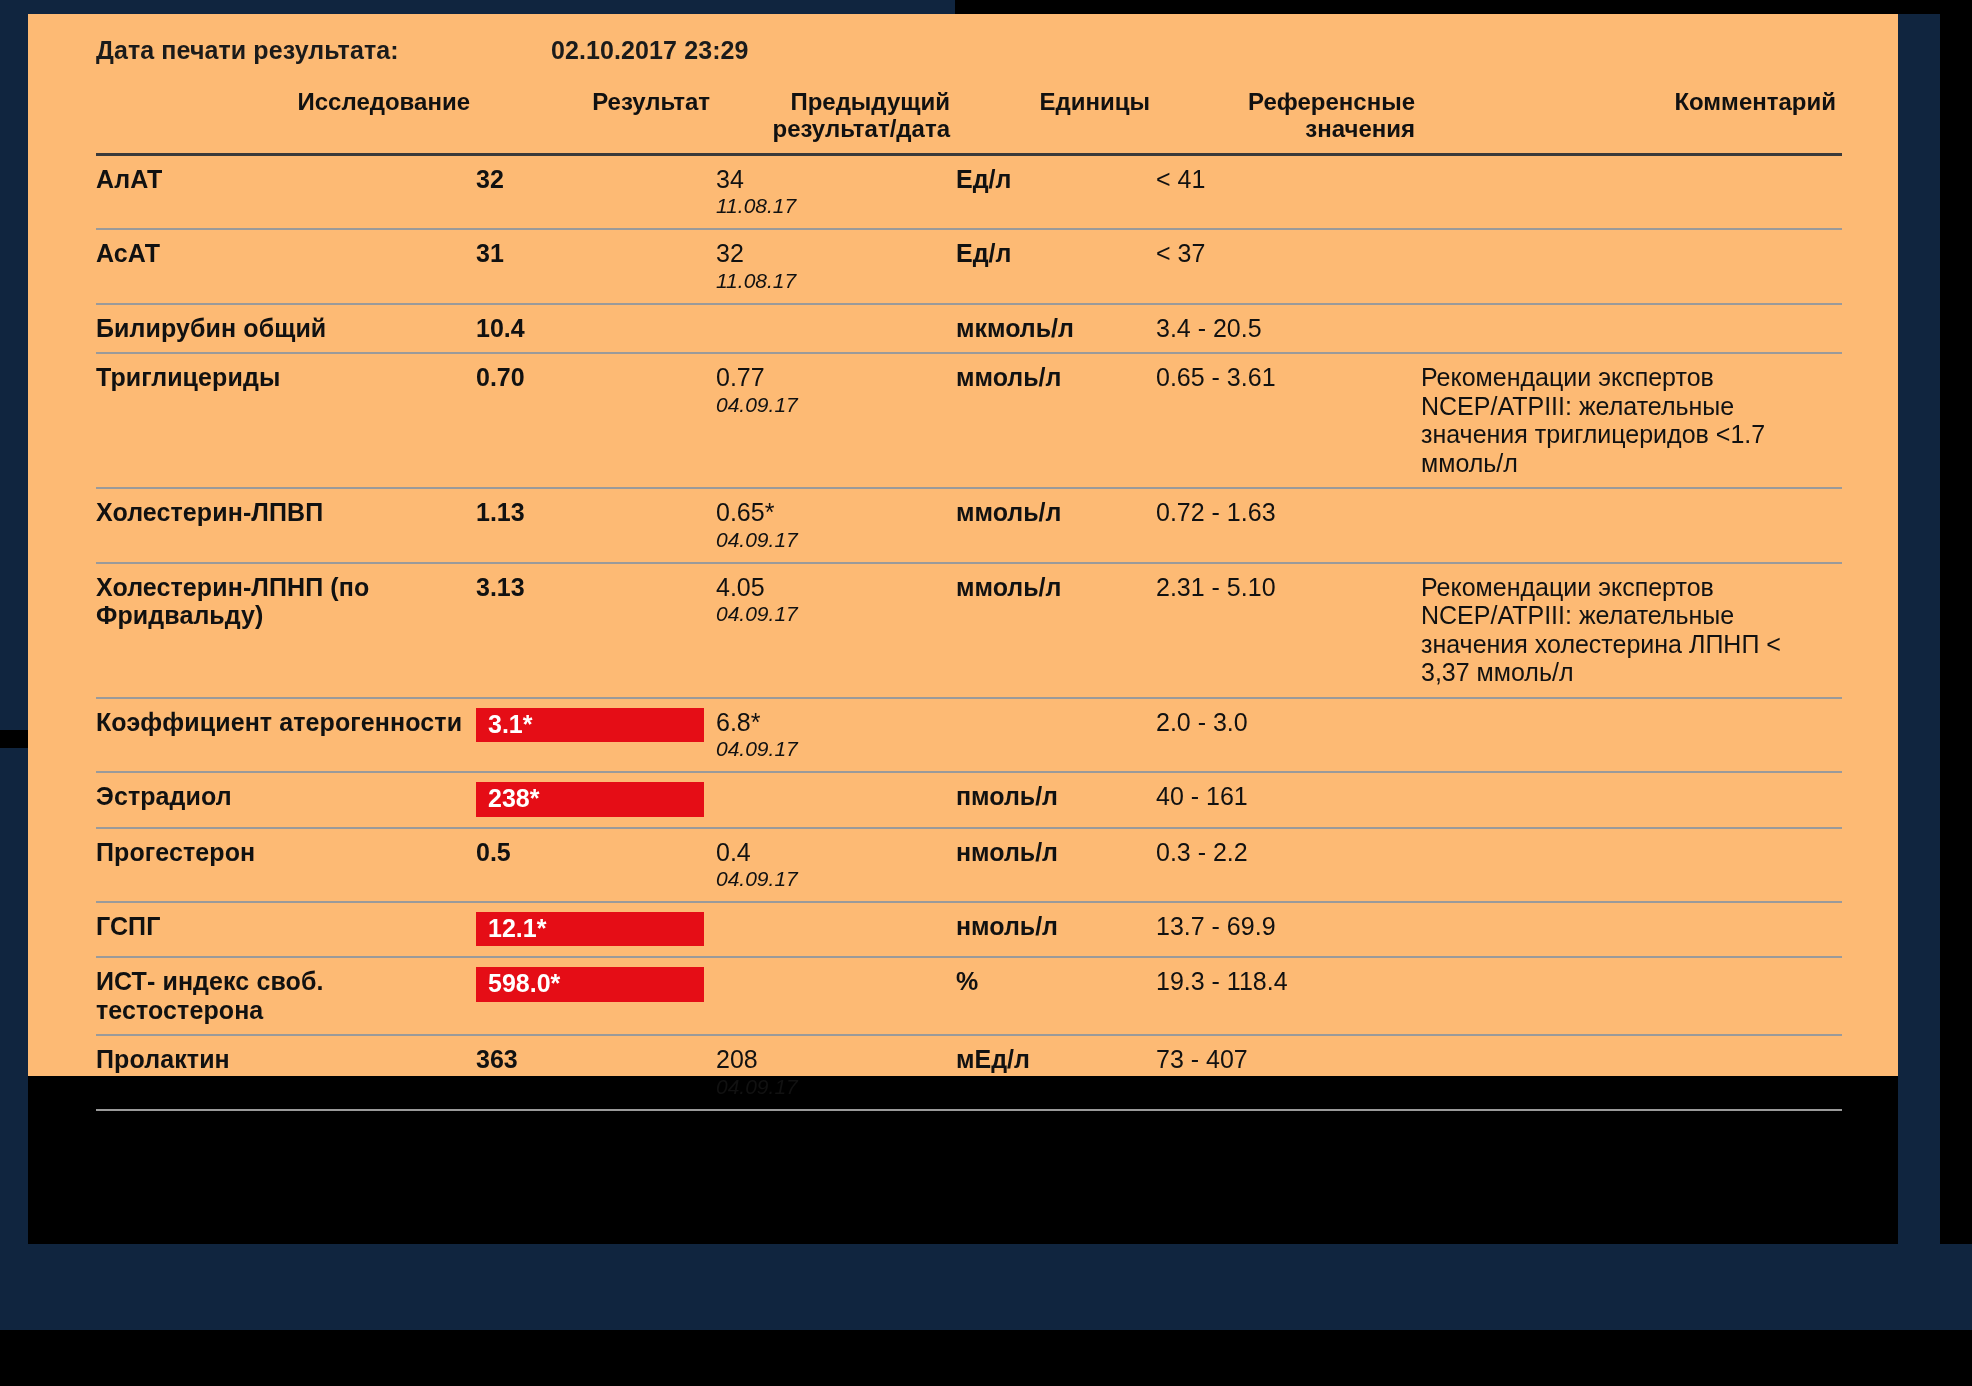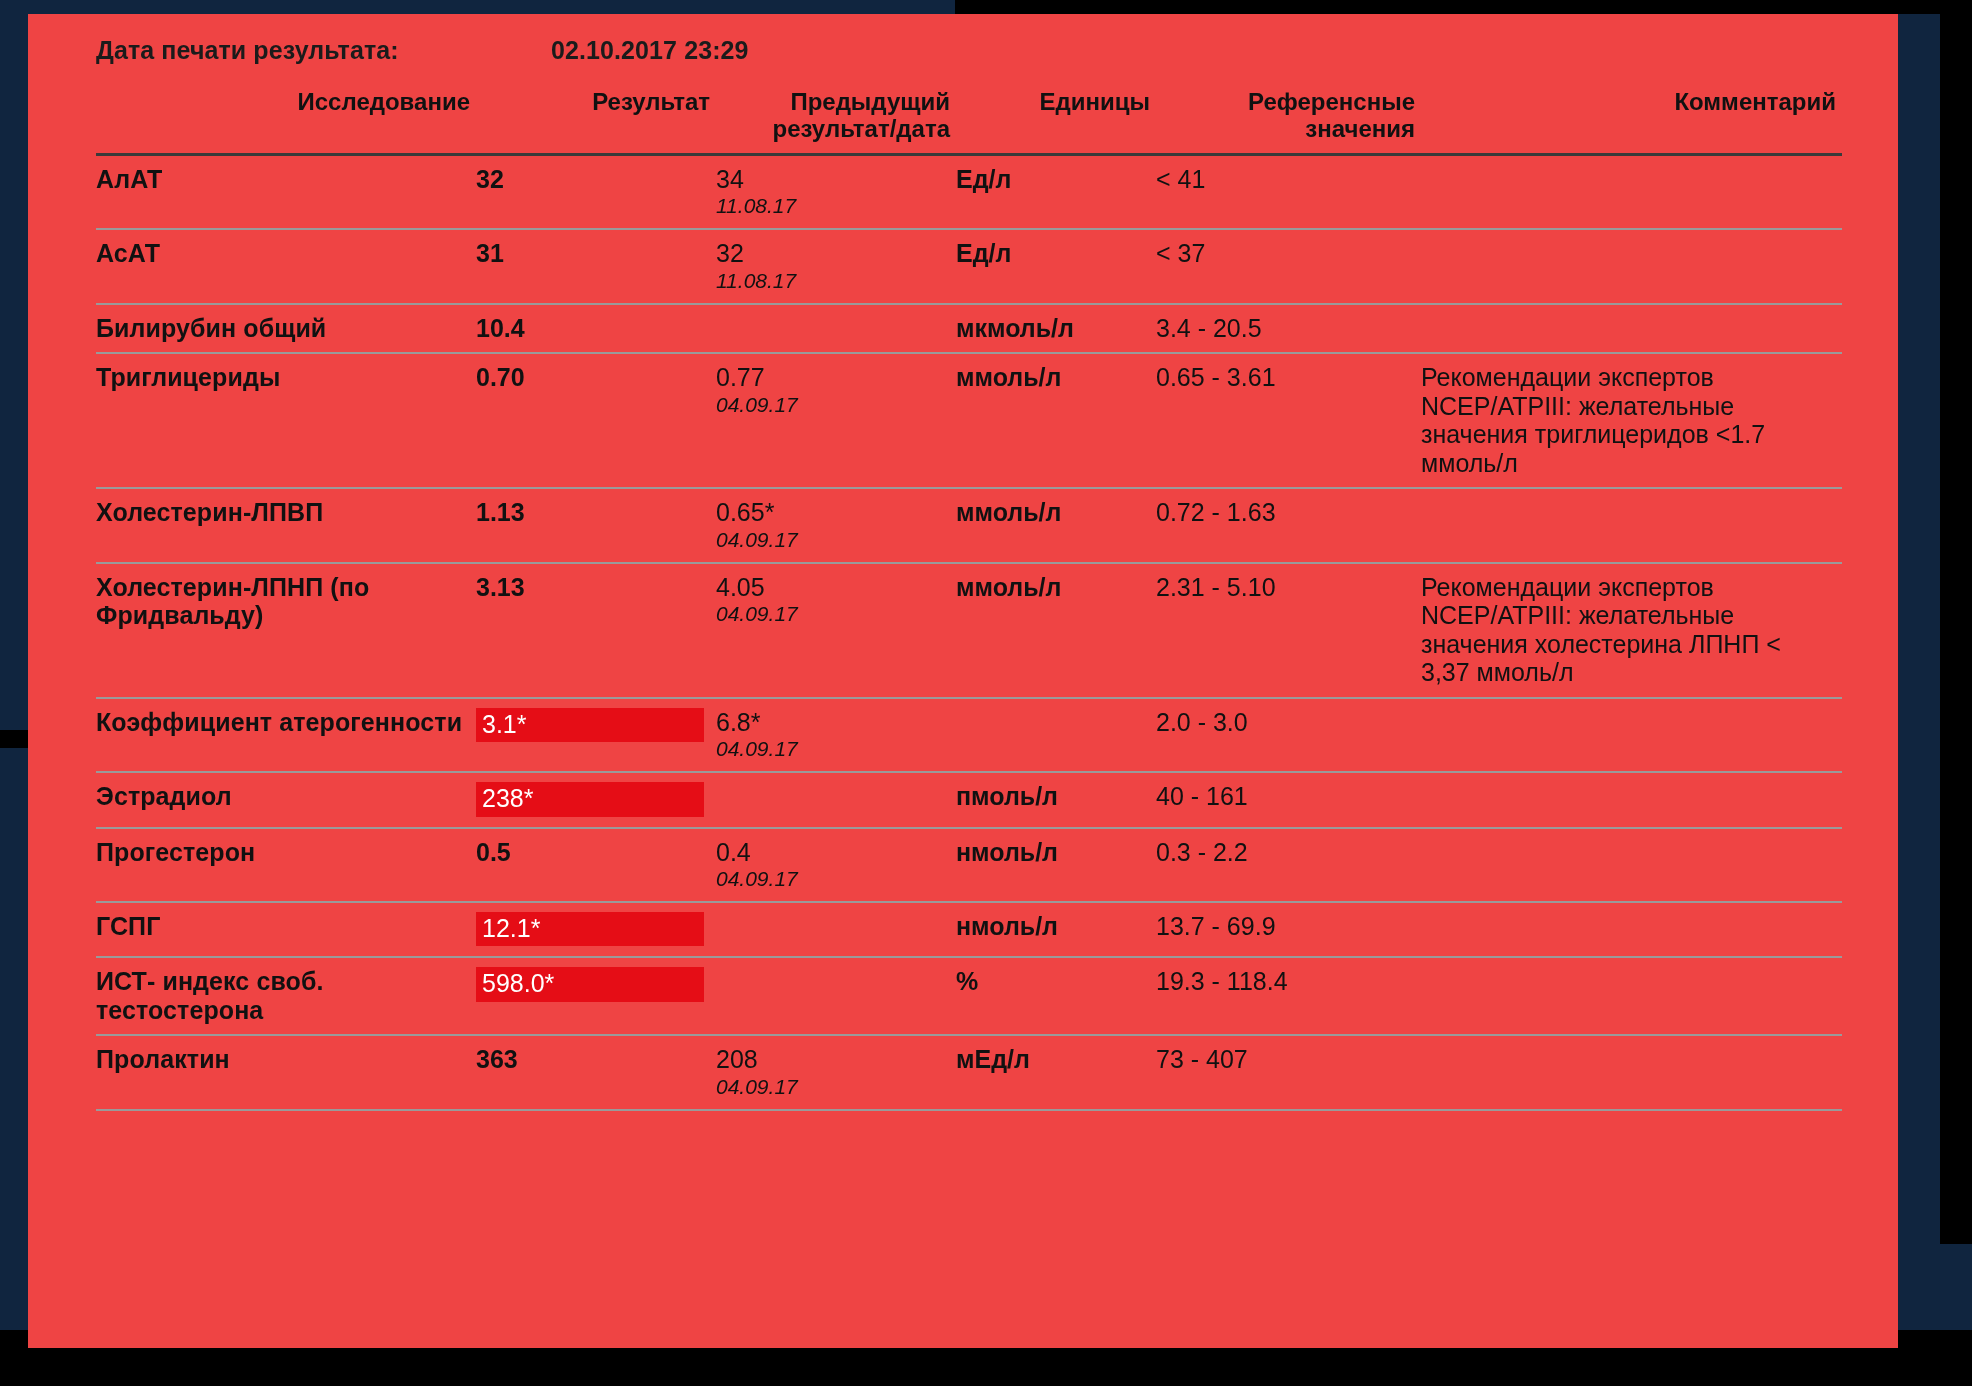--- a/index.html
+++ b/index.html
@@ -69,22 +69,22 @@
     width: 1972px; height: 56px;
     background: #000000;
   }
 
   
   .sheet {
     position: absolute;
     left: 28px;
     top: 14px;
     width: 1870px;
-    height: 1334px;
-    background: #ef4444;
+    height: 1062px;
+    background: #fdba74;
     box-sizing: border-box;
     padding: 22px 56px 0 68px;
   }
 
   
   .print-row {
     display: flex;
     align-items: baseline;
     font-size: 25px;
     color: #1b1b1b;
@@ -133,22 +133,22 @@
     font-weight: bold;
     letter-spacing: .1px;
   }
   td.result {
     font-weight: bold;
   }
   td.result .flag {
     display: inline-block;
     background: #e50d16;
     color: #ffffff;
-    font-weight: normal;
-    padding: 2px 0 4px 6px;
+    font-weight: bold;
+    padding: 2px 0 4px 12px;
     width: 228px;
     box-sizing: border-box;
   }
   td.prev .date {
     display: block;
     font-size: 21px;
     margin-top: 1px;
     font-weight: normal;
     font-style: italic;
   }

